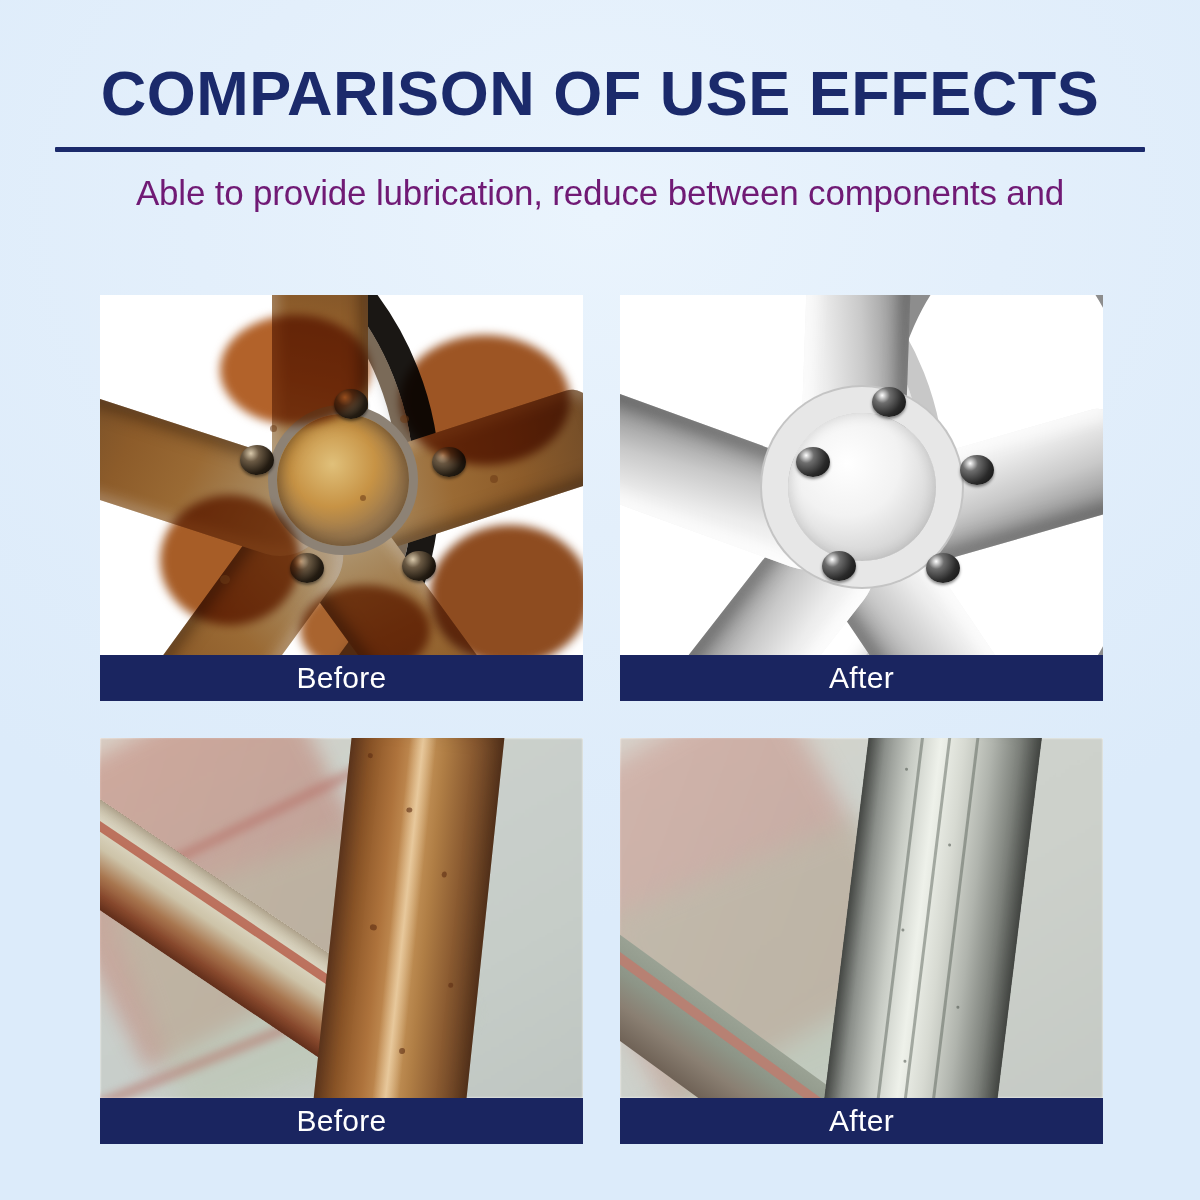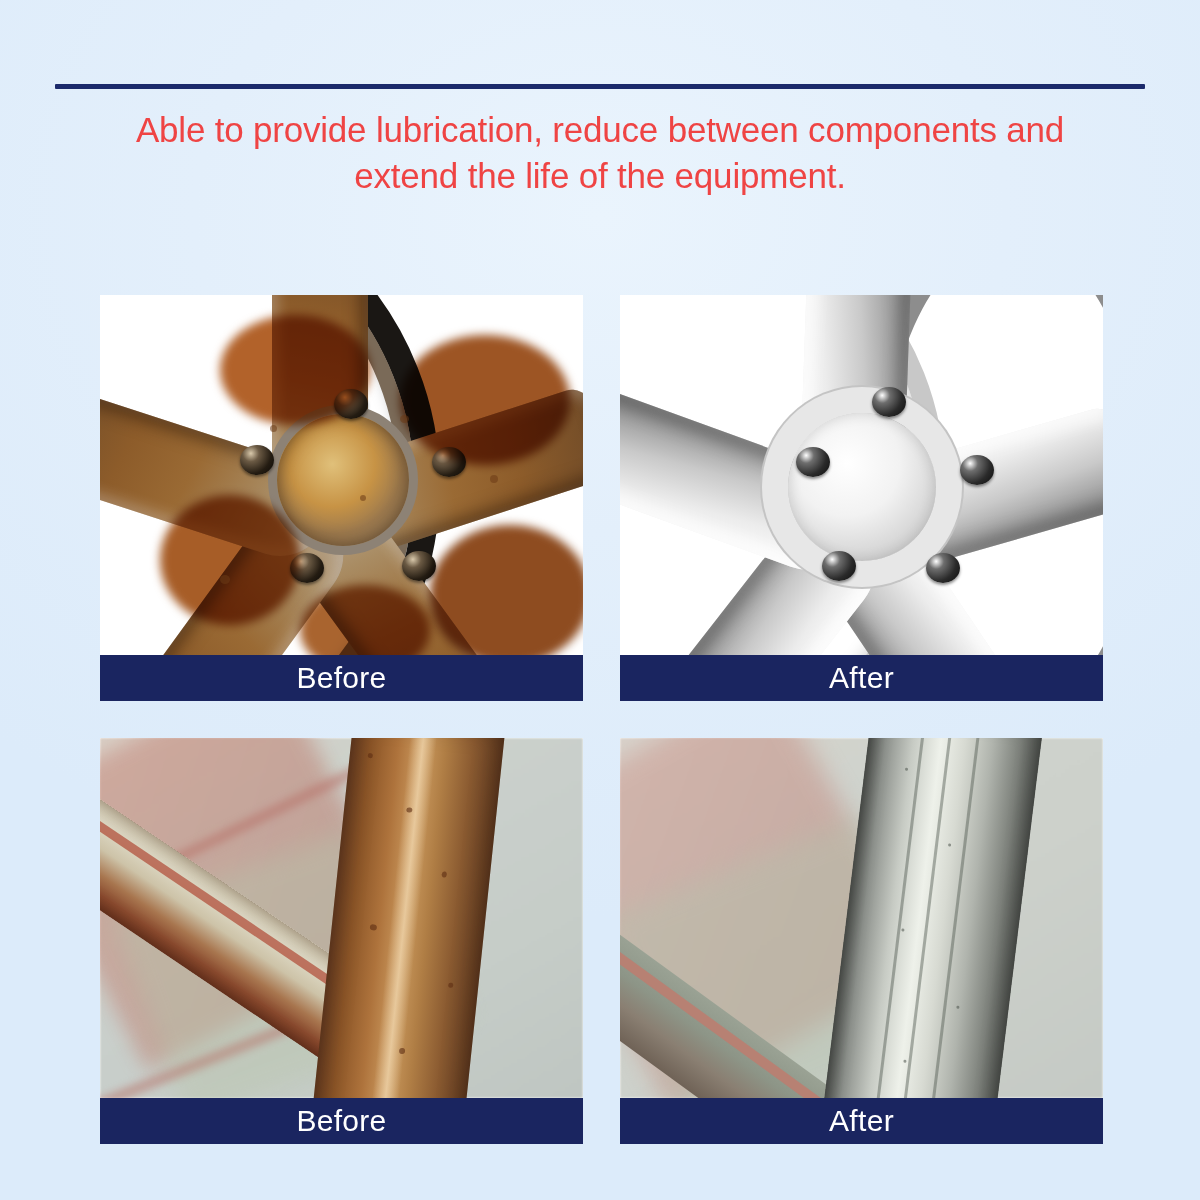--- a/index.html
+++ b/index.html
@@ -35,21 +35,21 @@
     height:5px;
     background:#1b2a6b;
     margin:22px auto 0 auto;
     border-radius:1px;
   }
 
   .subtitle {
     margin-top:18px;
     font-size:35px;
     font-weight:500;
-    color:#ef4444;
+    color:#701a75;
     line-height:1.30;
     letter-spacing:-0.2px;
   }
   .subtitle .line { display:block; }
 
   
   .grid {
     position:absolute;
     left:100px;  top:295px;
     width:1000px;
@@ -334,24 +334,24 @@
   }
   .cpipe-diag .redline {
     position:absolute; left:0; top:14px; width:100%; height:10px;
     background:#c07b6d; opacity:.8;
   }
 </style>
 </head>
 <body>
 
 <div class="header">
+  <div class="title">COMPARISON OF USE EFFECTS</div>
   <div class="rule"></div>
   <div class="subtitle">
     <span class="line">Able to provide lubrication, reduce between components and</span>
-    <span class="line">extend the life of the equipment.</span>
   </div>
 </div>
 
 <div class="grid">
 
   <div class="panel">
     <div class="photo">
       <div class="wheel rust">
         <div class="rim-outer"></div>
         <div class="rim-inner"></div>

